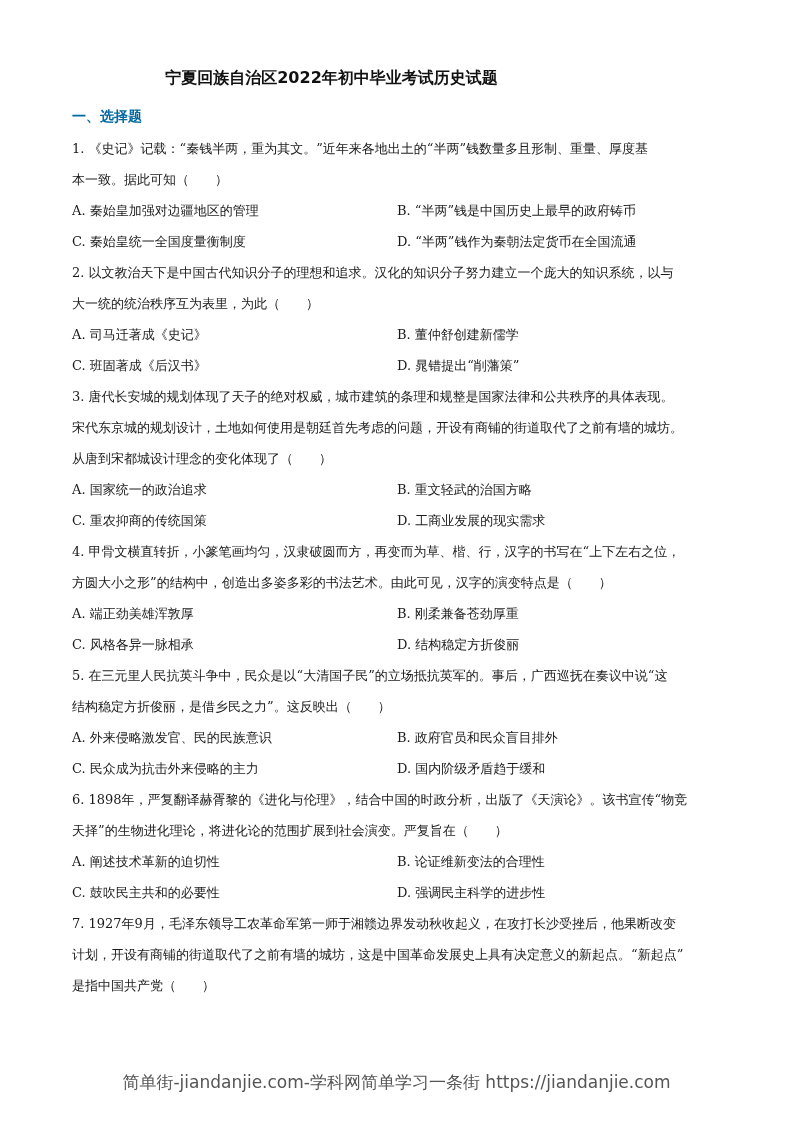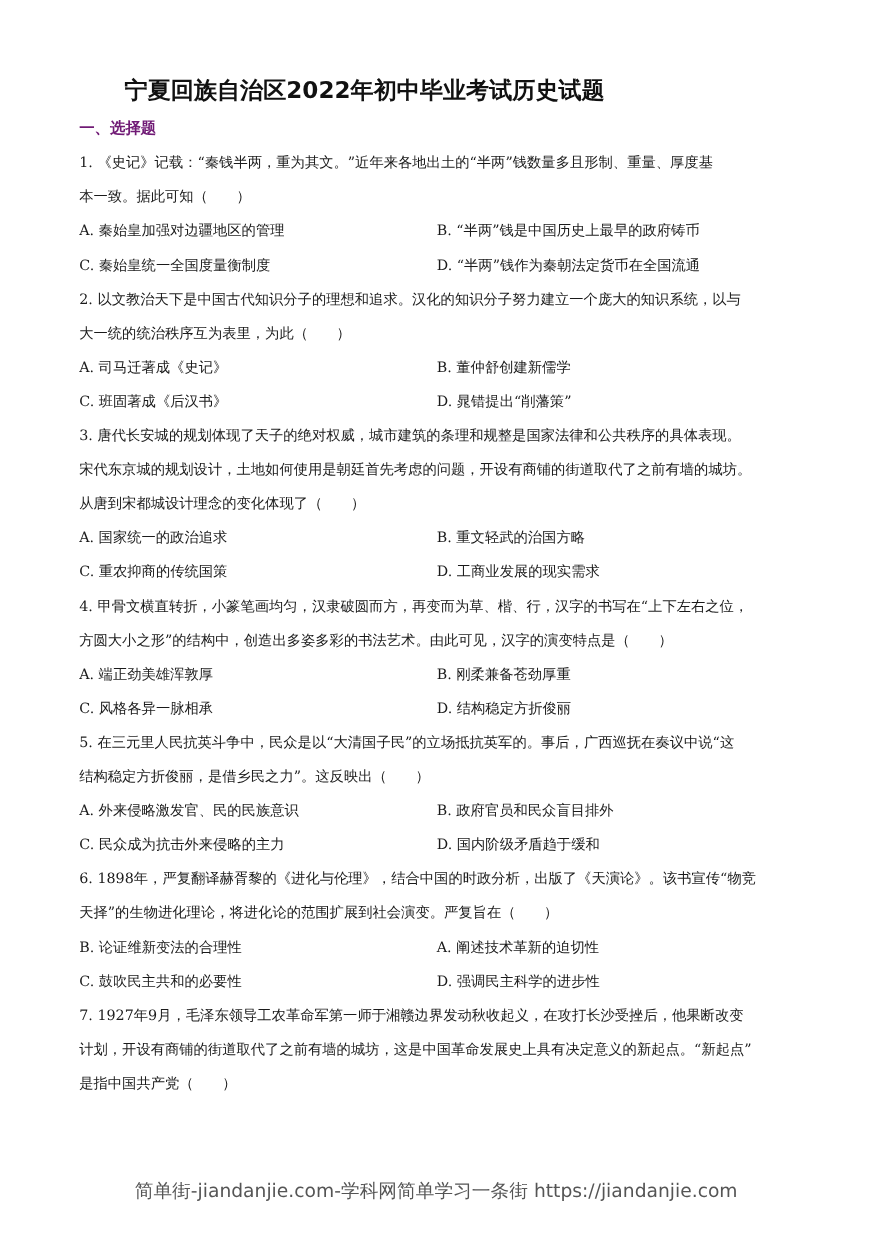--- a/index.html
+++ b/index.html
@@ -1,23 +1,23 @@
 <!DOCTYPE html>
 <html><head>
 <meta charset="utf-8">
 <style>
   html, body { margin: 0; padding: 0; background: #ffffff; }
   body { width: 793px; height: 1122px; position: relative; overflow: hidden;
          font-family: "DejaVu Serif", "Liberation Serif", serif; color: #1a1a1a; }
   .title { position: absolute; top: 68px; left: 0; width: 663px; text-align: center;
            font-family: "DejaVu Sans", "Liberation Sans", sans-serif; font-weight: bold;
-           font-size: 21px; letter-spacing: 0px; color: #111; }
+           font-size: 16px; letter-spacing: 0px; color: #111; }
   .section { position: absolute; top: 108px; left: 72px;
              font-family: "DejaVu Sans", "Liberation Sans", sans-serif; font-weight: bold;
-             font-size: 14px; color: #701a75; }
+             font-size: 14px; color: #0369a1; }
   .content { position: absolute; top: 139px; left: 72px; width: 652px; }
   .line { height: 31px; line-height: 20px; font-size: 13px; white-space: nowrap; }
   .opts { display: flex; height: 31px; line-height: 20px; font-size: 13px; }
   .opt { width: 325px; white-space: nowrap; }
   .footer { position: absolute; top: 1071px; left: 0; width: 793px; text-align: center;
             font-family: "DejaVu Sans", "Liberation Sans", sans-serif; font-size: 17px; color: #555; }
 </style>
 </head>
 <body>
 
@@ -89,22 +89,22 @@
     <div class="opts">
         <span class="opt">C. 民众成为抗击外来侵略的主力</span>
         <span class="opt">D. 国内阶级矛盾趋于缓和</span>
       </div>
   </div>
 
   <div>
     <div class="line">6. 1898年，严复翻译赫胥黎的《进化与伦理》，结合中国的时政分析，出版了《天演论》。该书宣传“物竞</div>
     <div class="line">天择”的生物进化理论，将进化论的范围扩展到社会演变。严复旨在（　　）</div>
     <div class="opts">
+        <span class="opt">A. 阐述技术革新的迫切性</span>
         <span class="opt">B. 论证维新变法的合理性</span>
-        <span class="opt">A. 阐述技术革新的迫切性</span>
       </div>
     <div class="opts">
         <span class="opt">C. 鼓吹民主共和的必要性</span>
         <span class="opt">D. 强调民主科学的进步性</span>
       </div>
   </div>
 
   <div>
     <div class="line">7. 1927年9月，毛泽东领导工农革命军第一师于湘赣边界发动秋收起义，在攻打长沙受挫后，他果断改变</div>
     <div class="line">计划，开设有商铺的街道取代了之前有墙的城坊，这是中国革命发展史上具有决定意义的新起点。“新起点”</div>

